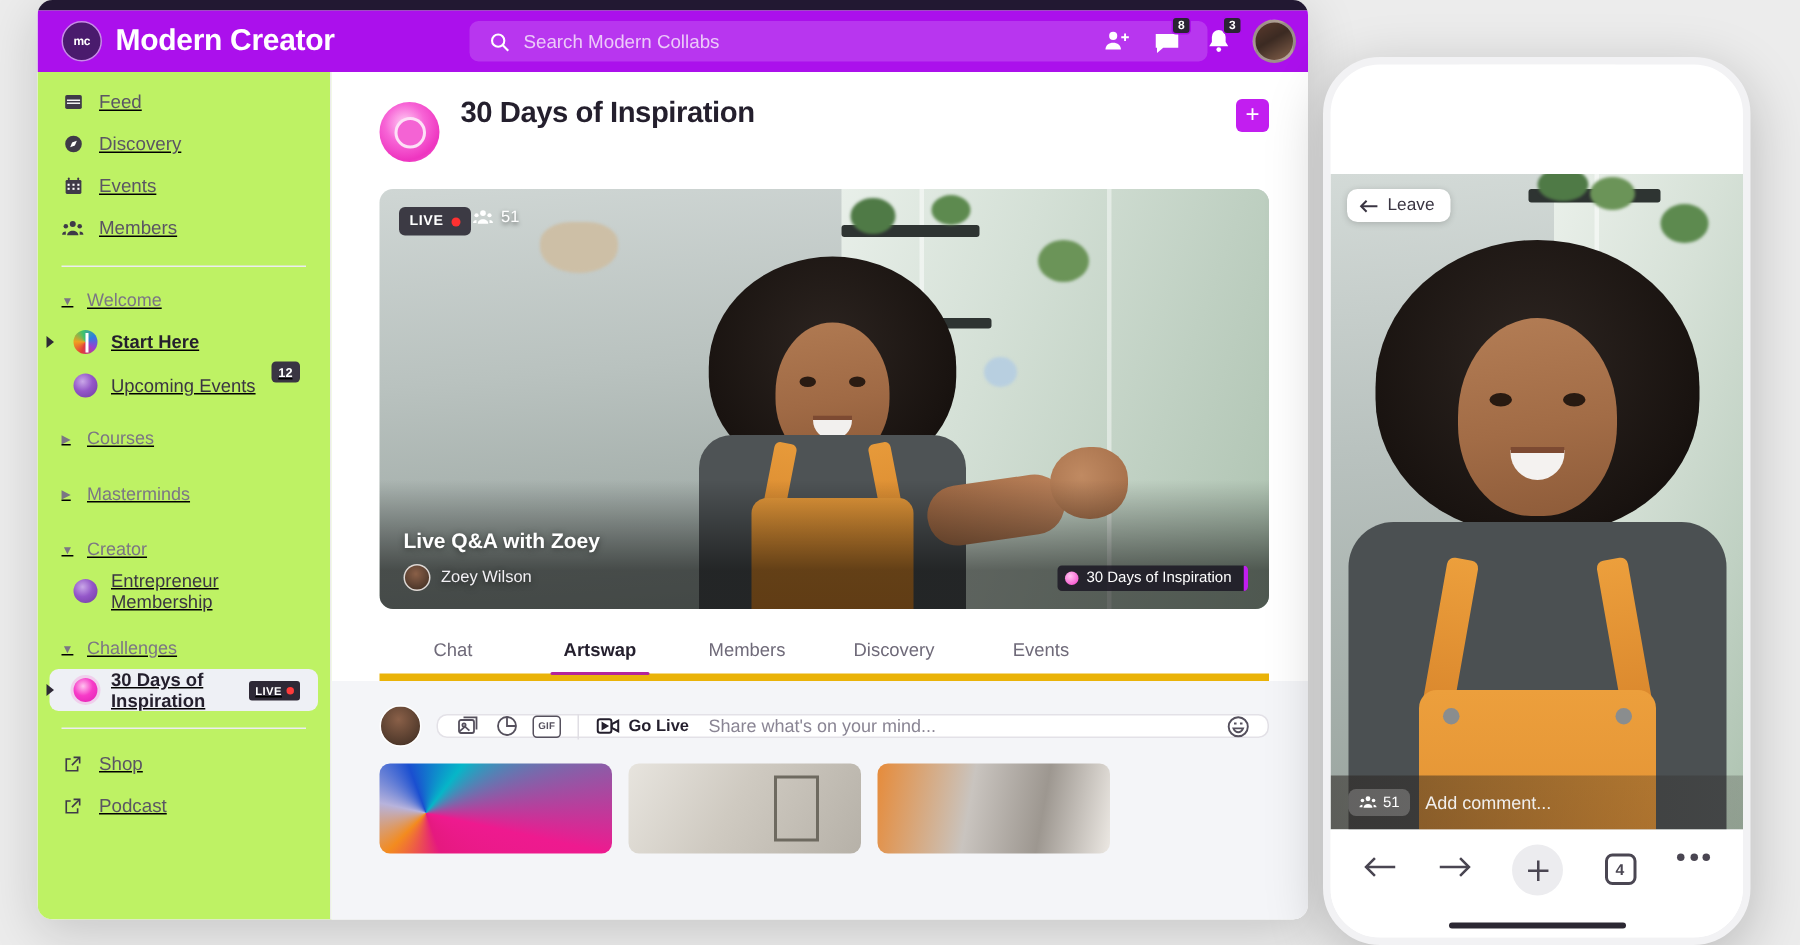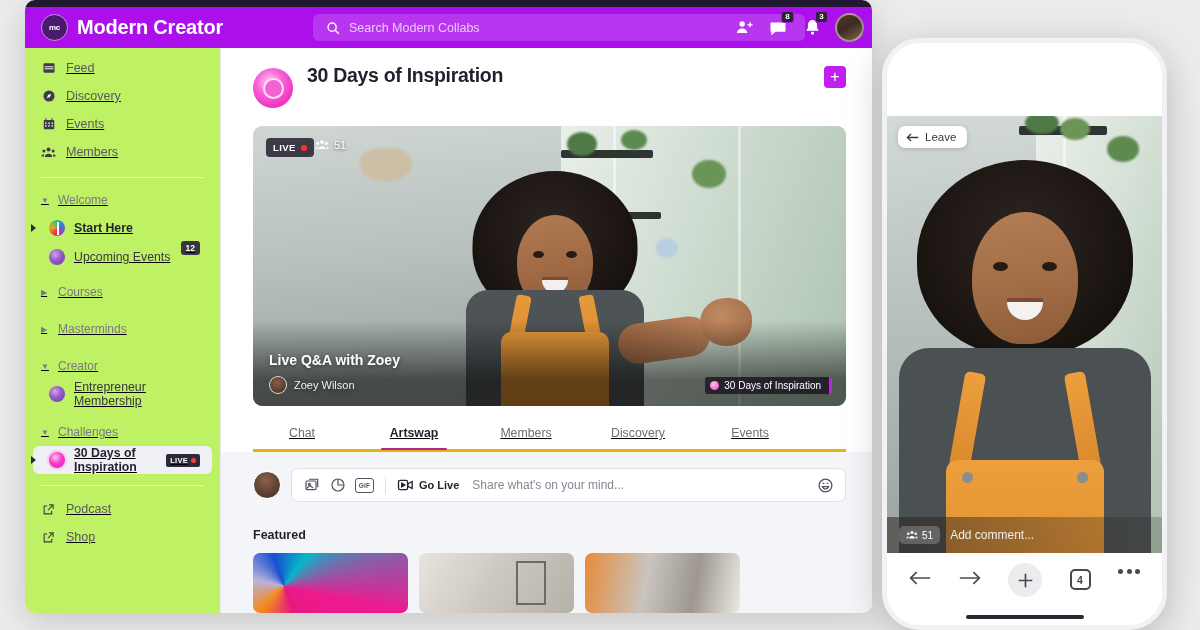--- a/index.html
+++ b/index.html
@@ -266,44 +266,43 @@
     background: rgba(26,22,34,0.82); color: #fff;
     font-size: 10px; border-radius: 3px; padding: 3px 8px 3px 5px;
     display: flex; align-items: center; gap: 5px;
     border-right: 3px solid #c21ef0;
   }
   .vid-chip .cd { width: 9px; height: 9px; border-radius: 50%;
     background: radial-gradient(circle at 38% 34%,#ffc3ef,#f73bc8); }
 
   
   .tabs {
-    display: flex; gap: 14px; margin: 14px 26px 0 32px;
-    border-bottom: 3px solid #eab308;
-    text-decoration: underline;
+    display: flex; gap: 0; margin: 14px 26px 0 32px;
+    border-bottom: 5px solid #eab308;
   }
   .tab {
     padding: 6px 0 9px 0; width: 98px; text-align: center;
     font-size: 12.3px; color: #6f6a79; position: relative;
   }
   .tab.active { color: #241f2d; font-weight: bold; }
   .tab.active::after {
     content: ""; position: absolute; left: 16px; right: 16px; bottom: -1px;
     height: 2.5px; background: #b3249b; border-radius: 2px;
   }
 
   
   .feed { background: #f4f5f8; padding: 16px 26px 0 32px; height: 166px; }
   .composer { display: flex; align-items: center; gap: 10px; }
   .comp-av {
     width: 28px; height: 28px; border-radius: 50%; flex: none;
     background: radial-gradient(circle at 45% 33%, #8a6048, #3a2a20);
     border: 1.5px solid #fff;
   }
   .comp-box {
-    flex: 1; height: 34px; background: #fff; border: 1px solid #e3e1e7;
+    flex: 1; height: 16px; background: #fff; border: 1px solid #e3e1e7;
     border-radius: 7px; display: flex; align-items: center; gap: 9px;
     padding: 0 11px;
   }
   .ci { width: 17px; height: 17px; display:flex;align-items:center;justify-content:center; flex:none;}
   .gif-ico {
     width: 19px; height: 15px; border: 1.4px solid #55505d; border-radius: 3px;
     font-size: 6.5px; font-weight: bold; color: #55505d;
     display:flex;align-items:center;justify-content:center; letter-spacing:0.2px;
   }
   .divider-v { width: 1px; height: 17px; background: #e0dee4; margin: 0 2px; }
@@ -581,31 +580,31 @@
       <div class="sep"></div>
 
       <div class="nav-item">
         <span class="ico">
           <svg width="13" height="13" viewBox="0 0 24 24" fill="none" stroke="#3f3a48" stroke-width="2">
             <path d="M13 3.5h7.5V11"></path>
               <path d="M20 4 11 13"></path>
             <path d="M18 14.5v5.5H4V5.5h5.5"></path>
           </svg>
         </span>
-        <span>Podcast</span>
+        <span>Shop</span>
       </div>
       <div class="nav-item">
         <span class="ico">
           <svg width="13" height="13" viewBox="0 0 24 24" fill="none" stroke="#3f3a48" stroke-width="2">
             <path d="M13 3.5h7.5V11"></path>
               <path d="M20 4 11 13"></path>
             <path d="M18 14.5v5.5H4V5.5h5.5"></path>
           </svg>
         </span>
-        <span>Shop</span>
+        <span>Podcast</span>
       </div>
     </div>
 
     <div class="main">
 
       <div class="page-head">
         <div class="page-ring"></div>
         <div>
           <div class="page-title">30 Days of Inspiration</div>
         </div>
@@ -707,21 +706,20 @@
             <span class="emoji-btn">
               <svg width="17" height="17" viewBox="0 0 24 24" fill="none" stroke="#55505d" stroke-width="1.8">
                 <circle cx="12" cy="12" r="9"></circle>
                 <path d="M7.5 13.5c1 2.4 2.7 3.6 4.5 3.6s3.5-1.2 4.5-3.6z"></path>
                 <path d="M8 9h2.4M13.6 9H16"></path>
               </svg>
             </span>
           </div>
         </div>
 
-        <div class="featured-title">Featured</div>
         <div class="cards">
           <div class="card c1"></div>
           <div class="card c2"></div>
           <div class="card c3"></div>
         </div>
       </div>
 
     </div>
   </div>
 </div>

